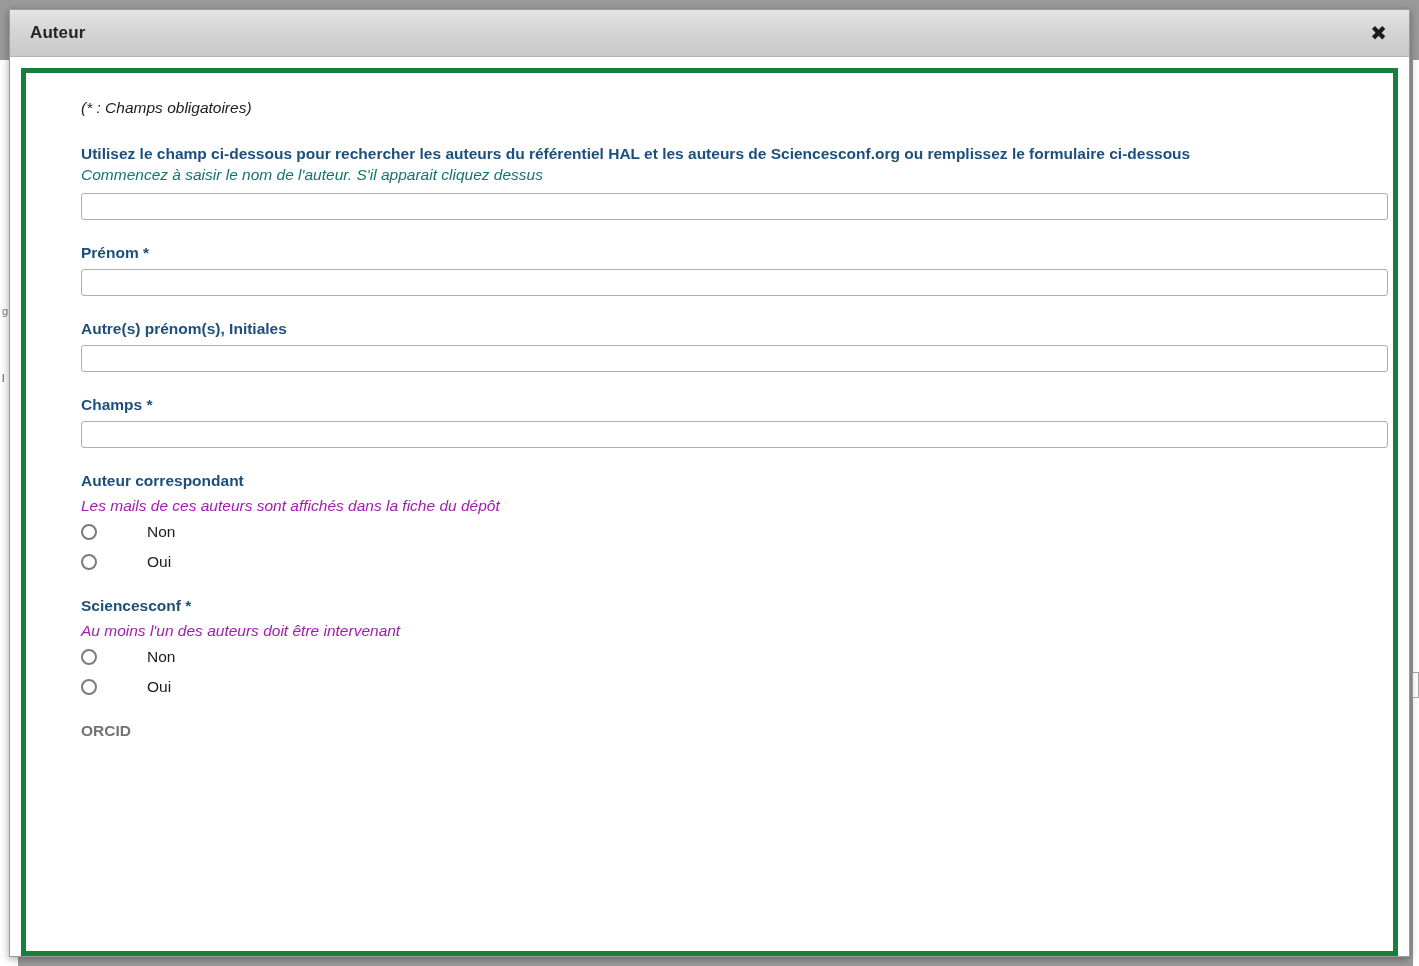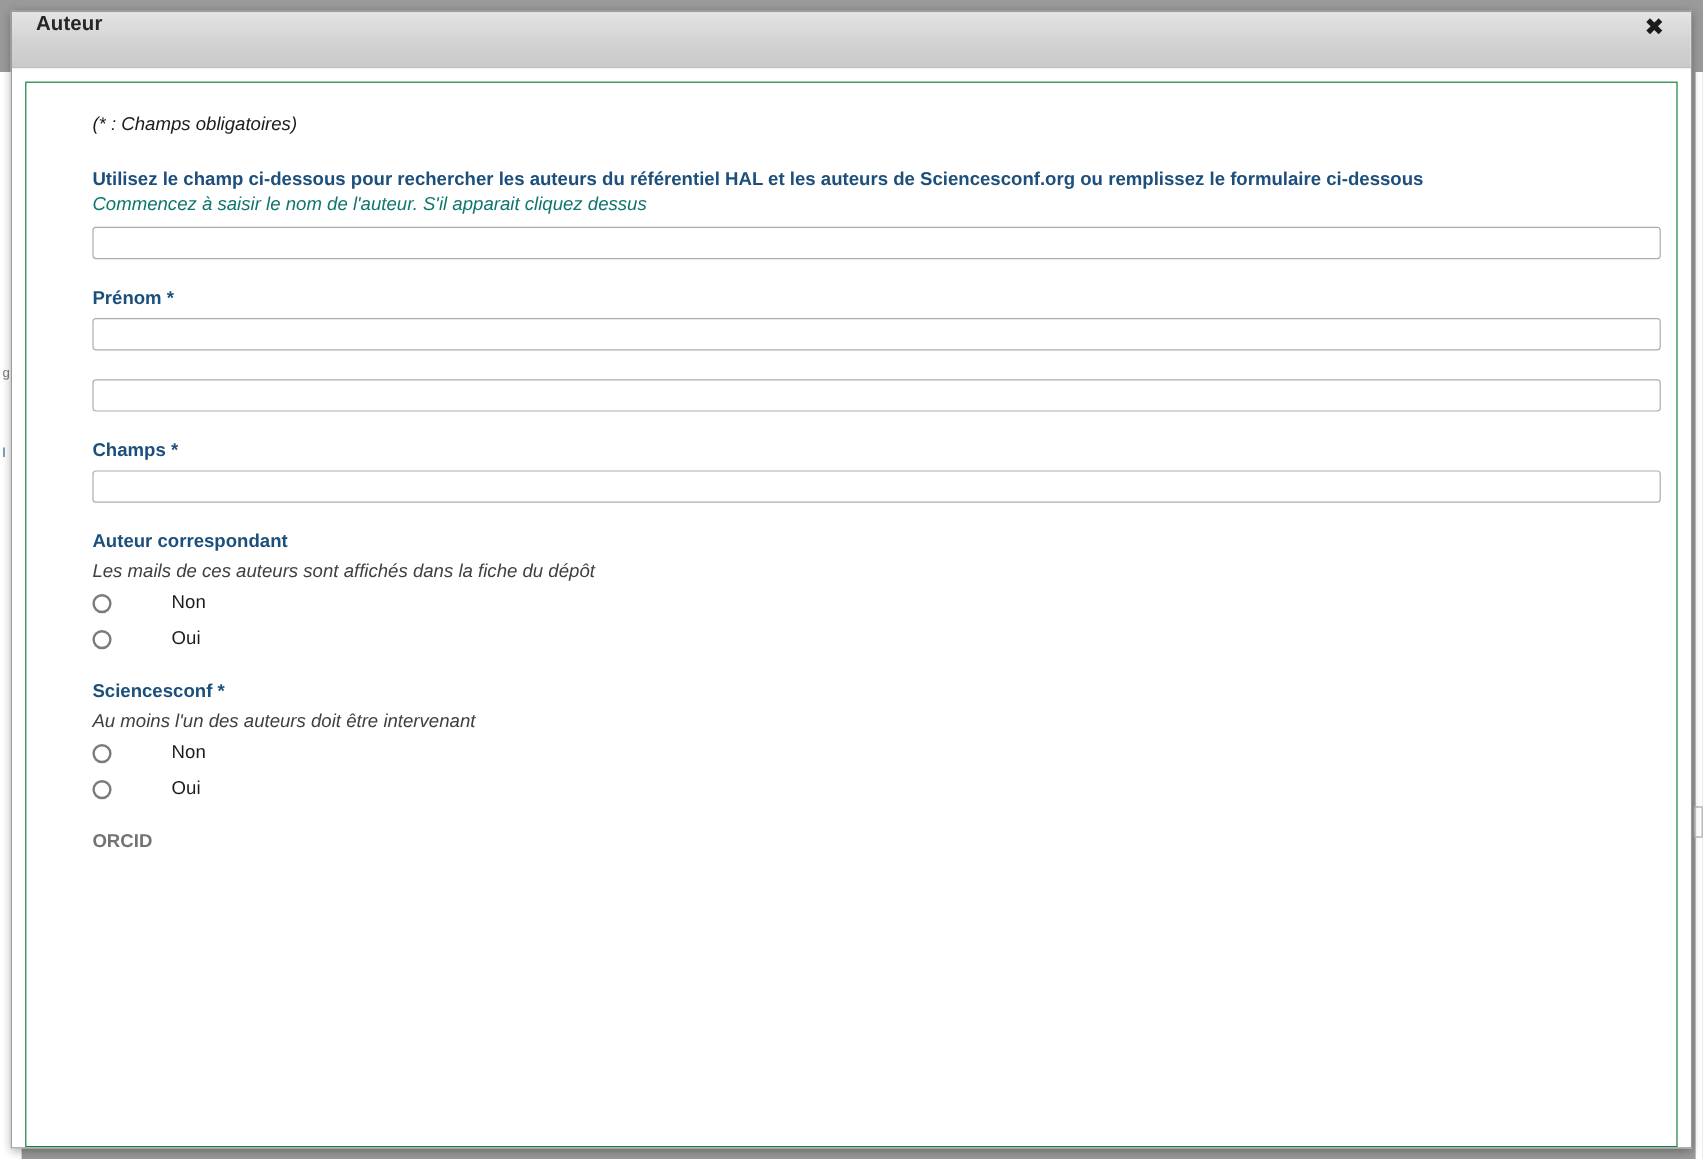--- a/index.html
+++ b/index.html
@@ -71,20 +71,21 @@
     border: 1px solid #9c9c9c;
     box-shadow: 0 2px 8px rgba(0,0,0,0.35);
     box-sizing: border-box;
     overflow: hidden;
   }
   .modal-titlebar {
     height: 47px;
     background: linear-gradient(to bottom, #e4e4e4 0%, #d4d4d4 50%, #c9c9c9 100%);
     border-bottom: 1px solid #b4b4b4;
     display: flex;
+    align-items: center;
     justify-content: space-between;
     padding: 0 18px 0 20px;
     box-sizing: border-box;
   }
   .modal-title {
     font-size: 17px;
     font-weight: bold;
     color: #262626;
     letter-spacing: 0.1px;
   }
@@ -98,21 +99,21 @@
   }
 
   .modal-body {
     position: relative;
     height: calc(100% - 47px);
     padding: 11px 11px 0 11px;
     box-sizing: border-box;
     background: #ffffff;
   }
   .form-panel {
-    border: 1px solid #15803d;
+    border: 5px solid #15803d;
     height: 100%;
     box-sizing: border-box;
     padding: 26px 12px 0 55px;
     overflow: hidden;
     background: #fff;
   }
 
   .required-note {
     font-style: italic;
     font-size: 15.5px;
@@ -178,21 +179,21 @@
     flex: 0 0 auto;
     cursor: pointer;
   }
   .radio-label {
     font-size: 15.5px;
     color: #1c1c1c;
   }
   .radio-sub {
     font-style: italic;
     font-size: 15.5px;
-    color: #404040;
+    color: #a21caf;
     margin: 1px 0 4px 0;
   }
   .group-radio { margin-bottom: 22px; }
 
   .cut-label {
     color: #737373;
     font-weight: bold;
     font-size: 15.5px;
     margin: 0;
   }
@@ -226,20 +227,21 @@
         <input class="text-input" type="text" value="" placeholder="" style="">
       </div>
 
 
       <div class="group">
         <p class="field-label">Prénom *</p>
         <input class="text-input" type="text" value="" placeholder="" style="">
       </div>
 
       <div class="group">
+        <p class="field-label">Autre(s) prénom(s), Initiales</p>
         <input class="text-input" type="text" value="" placeholder="" style="">
       </div>
 
       <div class="group">
         <p class="field-label">Champs *</p>
         <input class="text-input" type="text" value="" placeholder="" style="">
       </div>
 
       <div class="group group-radio">
         <p class="field-label">Auteur correspondant</p>

